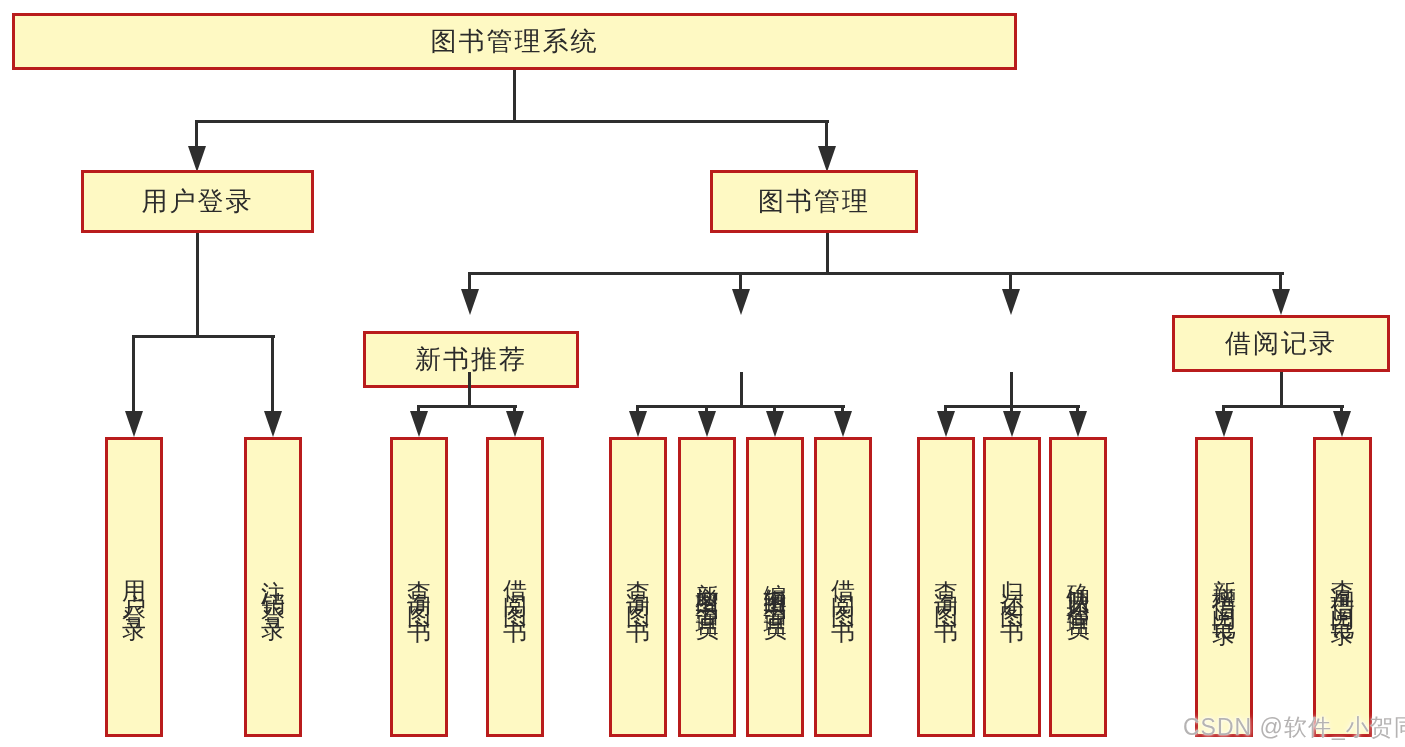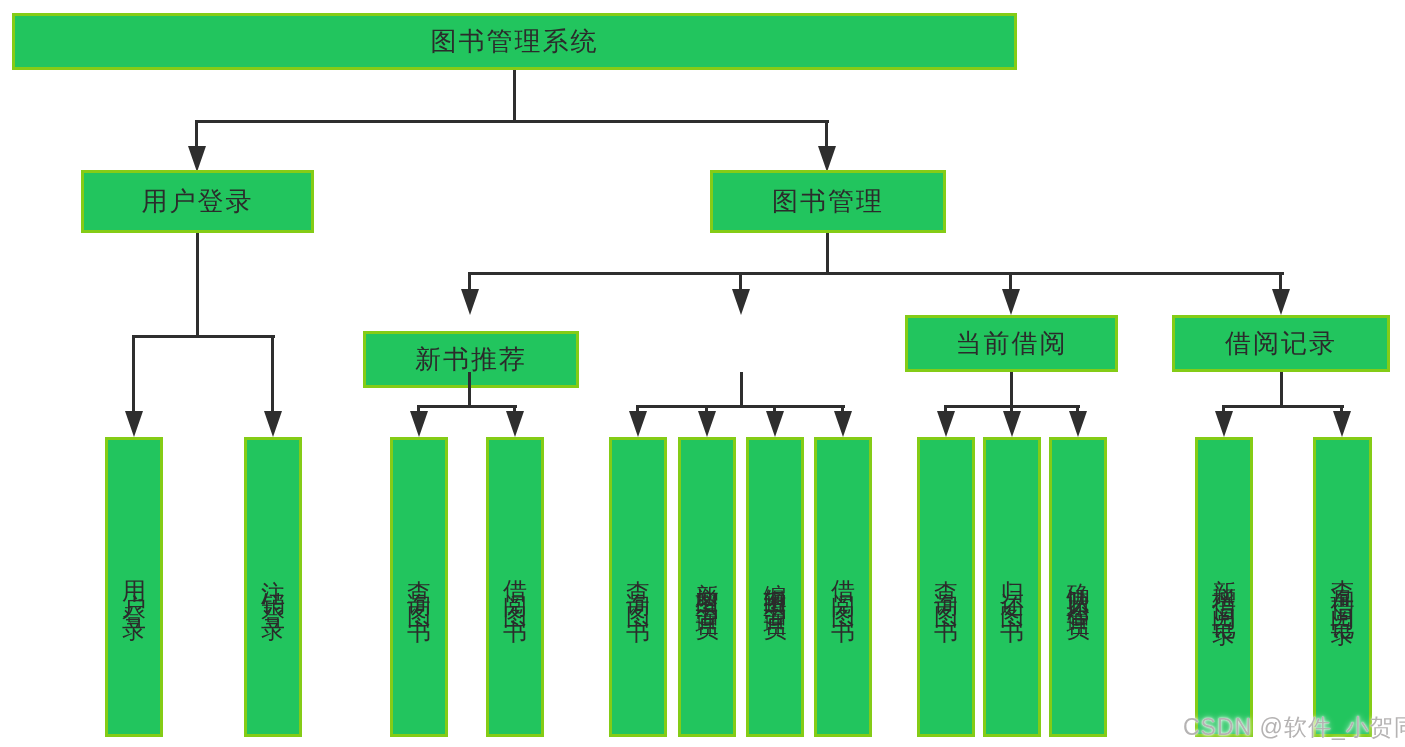--- a/index.html
+++ b/index.html
@@ -10,22 +10,22 @@
     position: relative;
     width: 1405px;
     height: 747px;
     background: #ffffff;
     overflow: hidden;
   }
 
   
   .box {
     position: absolute;
-    background: #22c55e;
-    border: 3px solid #84cc16;
+    background: #fef9c3;
+    border: 3px solid #b91c1c;
     display: flex;
     align-items: center;
     justify-content: center;
   }
   .hbox { font-size: 26px; letter-spacing: 2px; }
   .vbox span {
     writing-mode: vertical-rl;
     text-orientation: mixed;
     font-size: 24px;
     line-height: 1;
@@ -79,41 +79,38 @@
   </div>
 
   <div class="vline" style="left:513px; top:70px; height:53px;"></div>
   <div class="hline" style="left:195px; top:120px; width:634px;"></div>
   <div class="down" style="left:188px; top:120px; height:52px;"></div>
   <div class="down" style="left:818px; top:120px; height:52px;"></div>
 
   <div class="box hbox" style="left:81px; top:170px; width:233px; height:63px;">
     <span>用户登录</span>
   </div>
-  <div class="box hbox" style="left:710px; top:170px; width:236px; height:63px;">
+  <div class="box hbox" style="left:710px; top:170px; width:208px; height:63px;">
     <span>图书管理</span>
   </div>
 
   <div class="vline" style="left:196px; top:233px; height:104px;"></div>
   <div class="hline" style="left:132px; top:335px; width:143px;"></div>
   <div class="down" style="left:125px; top:335px; height:102px;"></div>
   <div class="down" style="left:264px; top:335px; height:102px;"></div>
 
   <div class="vline" style="left:826px; top:233px; height:42px;"></div>
   <div class="hline" style="left:468px; top:272px; width:816px;"></div>
   <div class="down" style="left:461px; top:272px; height:43px;"></div>
   <div class="down" style="left:732px; top:272px; height:43px;"></div>
   <div class="down" style="left:1002px; top:272px; height:43px;"></div>
   <div class="down" style="left:1272px; top:272px; height:43px;"></div>
 
   <div class="box hbox" style="left:363px; top:331px; width:216px; height:57px;">
     <span>新书推荐</span>
-  </div>
-  <div class="box hbox" style="left:905px; top:315px; width:213px; height:57px;">
-    <span>当前借阅</span>
   </div>
   <div class="box hbox" style="left:1172px; top:315px; width:218px; height:57px;">
     <span>借阅记录</span>
   </div>
 
   <div class="vline" style="left:468px; top:372px; height:36px;"></div>
   <div class="hline" style="left:417px; top:405px; width:100px;"></div>
   <div class="down" style="left:410px; top:405px; height:32px;"></div>
   <div class="down" style="left:506px; top:405px; height:32px;"></div>
 

